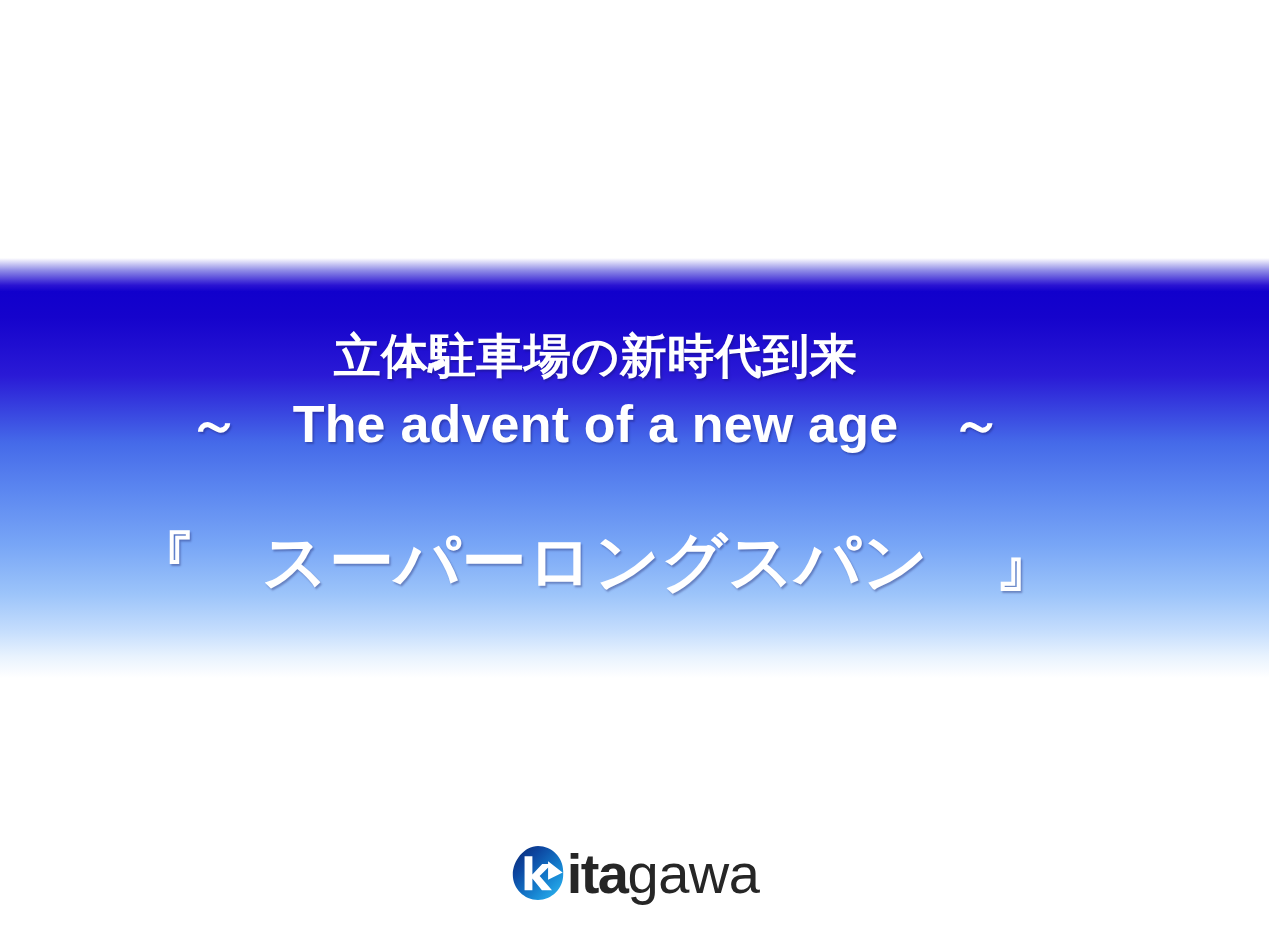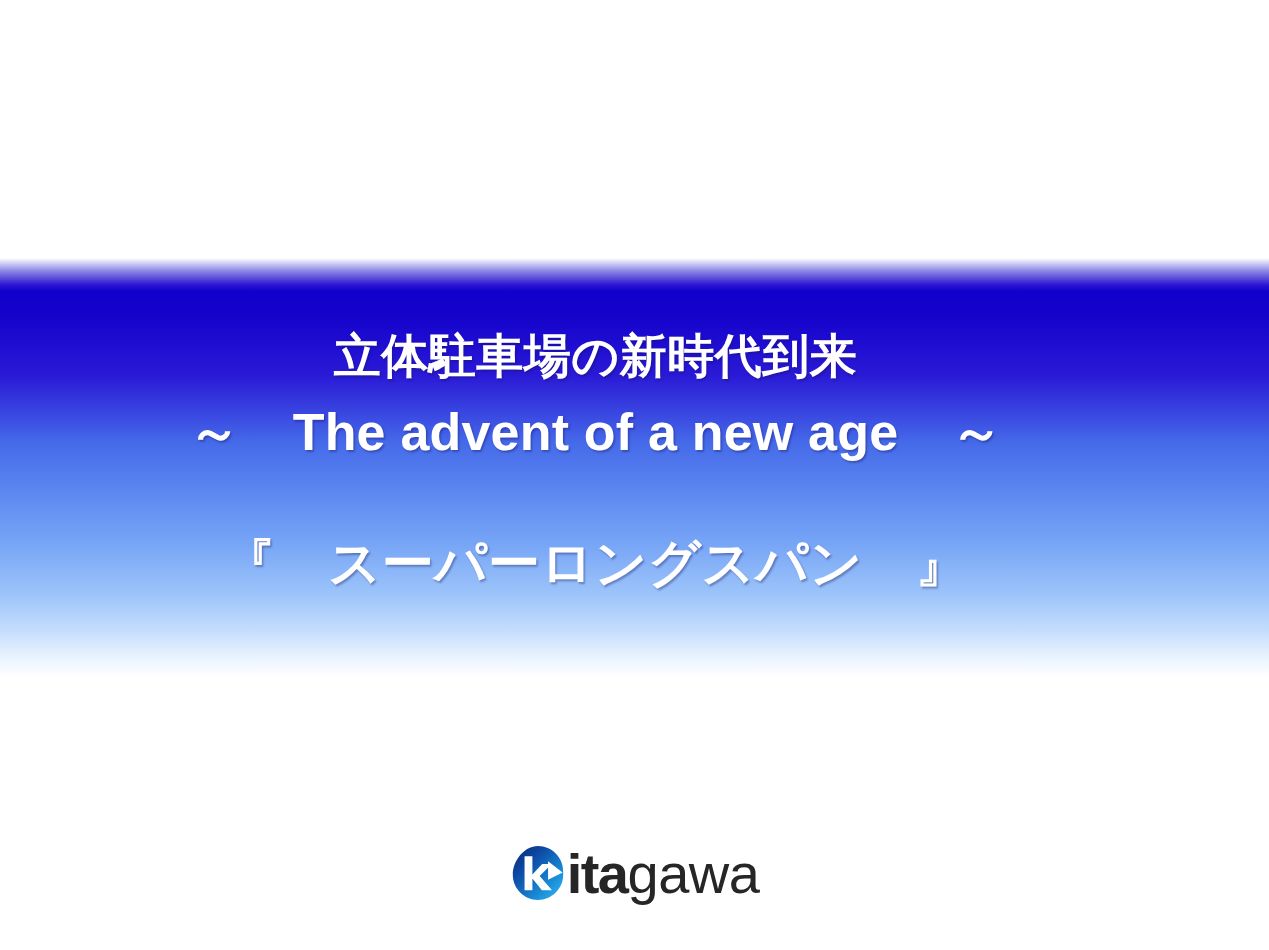--- a/index.html
+++ b/index.html
@@ -70,26 +70,26 @@
   .line-jp-main {
     font-size: 47px;
     letter-spacing: 0.5px;
     margin: 0;
     padding-top: 2px;
   }
 
   .line-en {
     font-size: 52px;
     letter-spacing: 0.2px;
-    margin: 12px;
+    margin: 4px;
     padding-top: 14px;
   }
 
   .line-katakana {
-    font-size: 52px;
+    font-size: 65px;
     letter-spacing: 0.5px;
     margin: 16px;
     padding-top: 62px;
   }
 
   
   .logo {
     position: absolute;
     left: 0;
     top: 845px;

